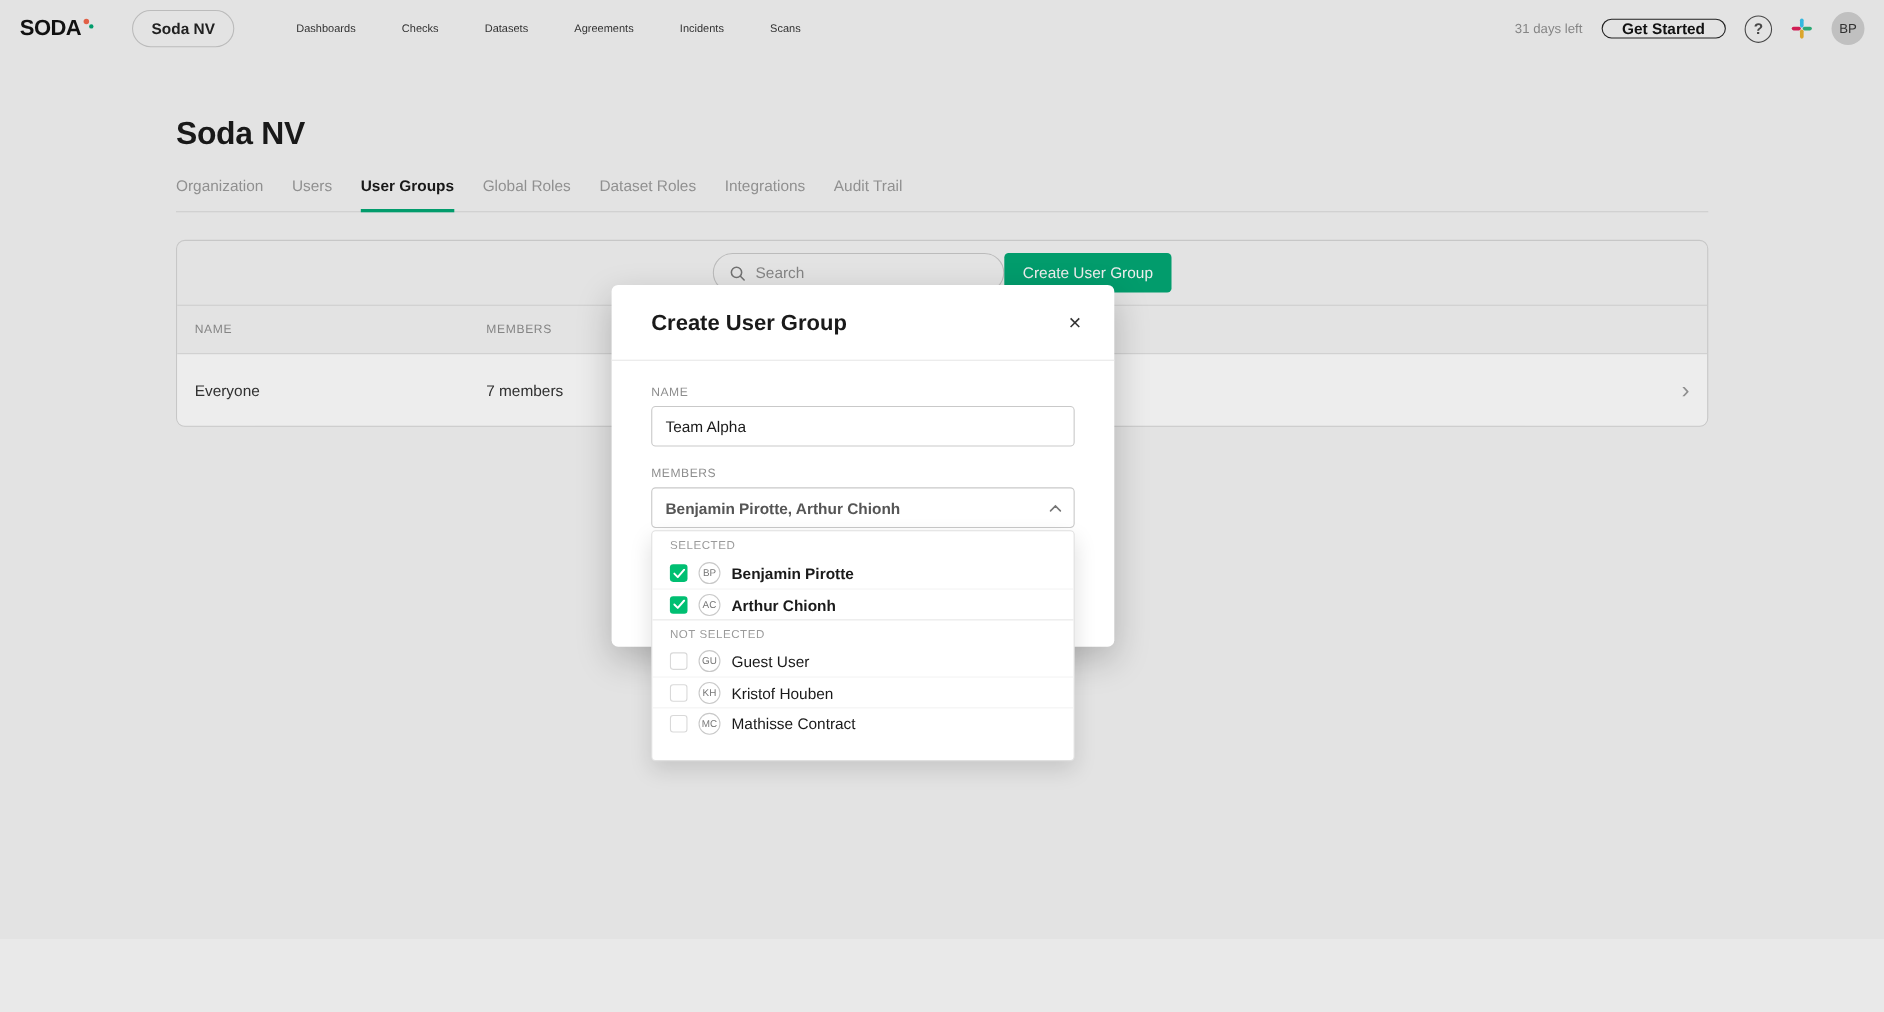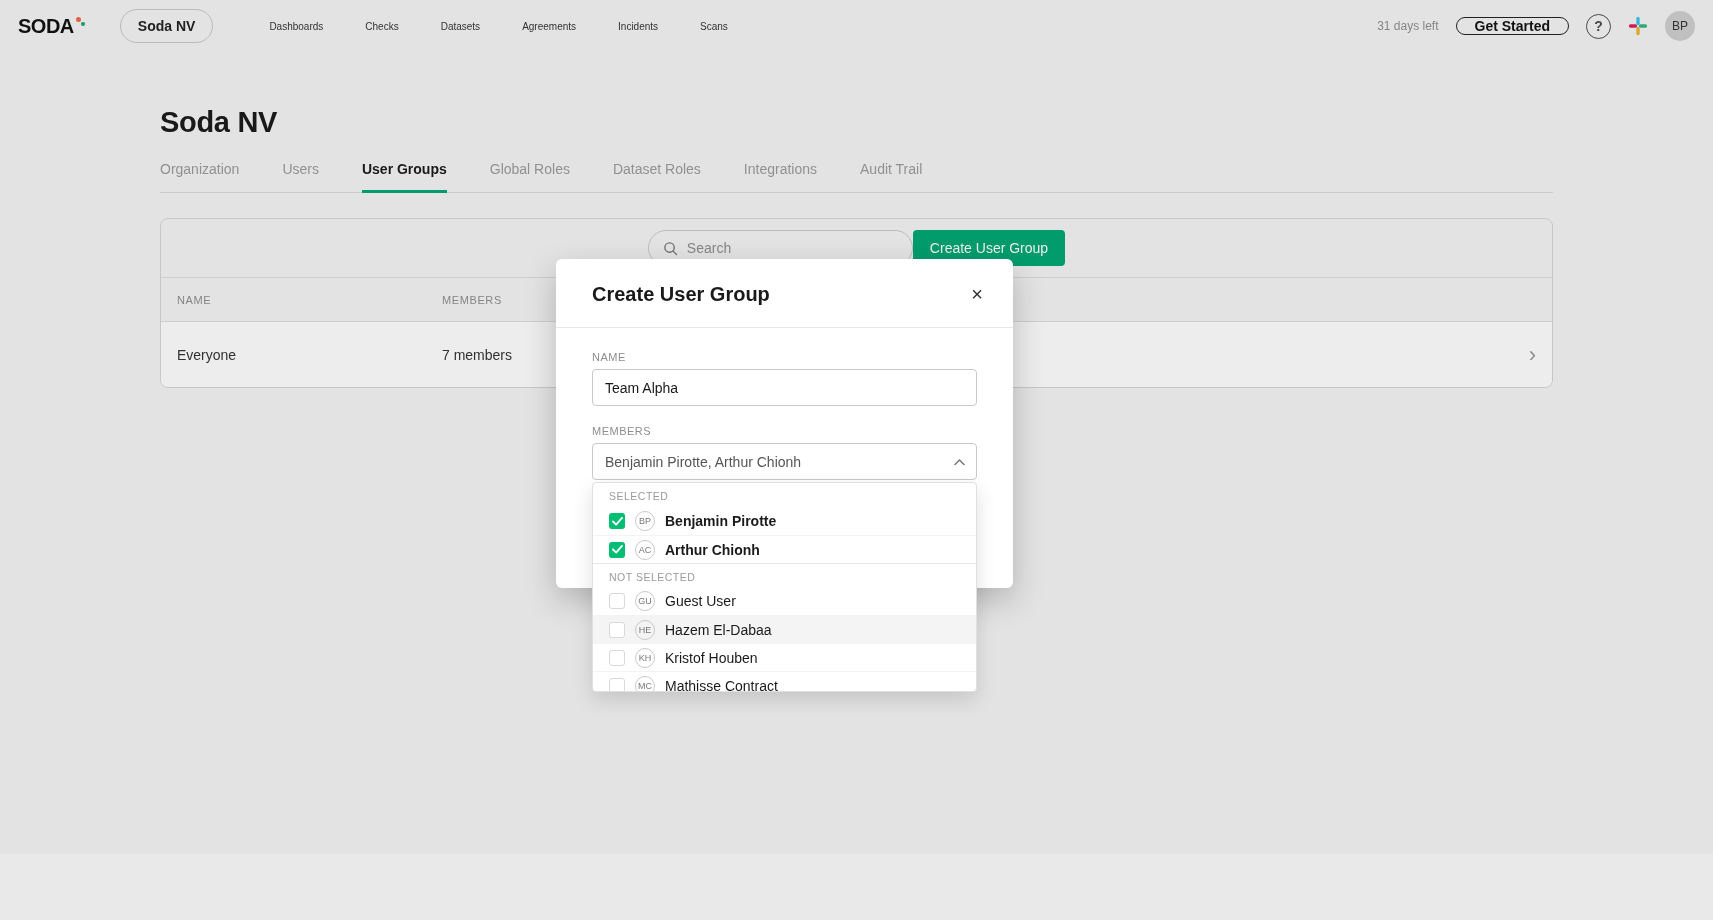--- a/index.html
+++ b/index.html
@@ -33,21 +33,21 @@
     font-size:14px;font-weight:700;color:#111;font-family:inherit;cursor:pointer;}
   .help{width:25px;height:25px;border:1.6px solid #4c4c4c;border-radius:50%;display:flex;
     align-items:center;justify-content:center;font-size:14px;font-weight:700;color:#4c4c4c;cursor:pointer;}
   .slack{width:20px;height:20px;display:flex;align-items:center;cursor:pointer;}
   .avatar{width:30px;height:30px;border-radius:50%;background:#cfcfcf;color:#333;font-size:12px;
     display:flex;align-items:center;justify-content:center;cursor:pointer;}
 
   
   .content{padding:0 160px;}
   .page-title{margin-top:54px;font-size:29px;font-weight:700;color:var(--text-dark);letter-spacing:-0.3px;}
-  .tabs{display:flex;gap:43px;margin-top:22px;border-bottom:1px solid #dcdcdc;}
+  .tabs{display:flex;gap:26px;margin-top:22px;border-bottom:1px solid #dcdcdc;}
   .tab{font-size:14px;color:#9b9b9b;padding-bottom:13px;cursor:pointer;border-bottom:3px solid transparent;margin-bottom:-1px;}
   .tab.active{color:var(--text-dark);font-weight:700;border-bottom-color:var(--accent-green);}
 
   .panel{margin-top:25px;border:1px solid var(--border-gray);border-radius:8px;overflow:hidden;}
   .panel-toolbar{display:flex;align-items:center;justify-content:center;padding:11px 16px;}
   .searchbox{display:flex;align-items:center;gap:9px;width:265px;height:36px;border:1px solid #c9c9c9;
     border-radius:18px;padding:0 14px;background:transparent;}
   .searchbox svg{flex:none;}
   .searchbox input{border:none;outline:none;background:transparent;font-size:14px;color:#333;width:100%;font-family:inherit;}
   .searchbox input::placeholder{color:#8f8f8f;}
@@ -69,21 +69,21 @@
     border-bottom:1px solid #e8e8e8;}
   .modal-title{font-size:20px;font-weight:700;color:var(--text-dark);}
   .modal-close{font-size:20px;color:#333;cursor:pointer;line-height:1;padding:2px 6px;}
   .modal-body{padding:23px 36px;}
   .field-label{display:block;font-size:11px;letter-spacing:0.5px;color:var(--text-gray);margin-bottom:6px;}
   .text-input{width:100%;height:37px;border:1px solid #c9c9c9;border-radius:4px;padding:0 12px;
     font-size:14px;color:var(--text-dark);font-family:inherit;outline:none;background:#fff;}
   .field{margin-top:0;}
   .field + .field{margin-top:19px;}
   .select-wrap{position:relative;}
-  .select-wrap .text-input{color:#555;padding-right:32px;}
+  .select-wrap .text-input{color:#555;padding-right:32px;font-weight:bold;}
   .chevron-up{position:absolute;right:12px;top:50%;transform:translateY(-50%);pointer-events:none;display:flex;}
 
   
   .dropdown{position:absolute;left:0;right:0;top:calc(100% + 2px);height:210px;overflow:hidden;background:#fff;
     border:1px solid #e0e0e0;border-radius:4px;box-shadow:0 8px 20px rgba(0,0,0,0.13);z-index:20;}
   .section-label{padding:7px 16px 3px;font-size:10.5px;letter-spacing:0.5px;color:#9a9a9a;height:24px;}
   .section-divider{border-top:1px solid #e7e7e7;}
   .option{display:flex;align-items:center;gap:10px;height:28px;padding:0 16px;cursor:pointer;}
   .option.hover{background:#f4f4f4;}
   .option + .option{border-top:1px solid #f3f3f3;}
@@ -217,25 +217,20 @@
             </div>
 
             <div class="section-label section-divider">NOT SELECTED</div>
 
             <div class="option">
               <span class="checkbox unchecked"></span>
               <span class="mini-avatar">GU</span>
               <span class="option-name">Guest User</span>
             </div>
 
-            <div class="option hover">
-              <span class="checkbox unchecked"></span>
-              <span class="mini-avatar">HE</span>
-              <span class="option-name">Hazem El-Dabaa</span>
-            </div>
 
             <div class="option">
               <span class="checkbox unchecked"></span>
               <span class="mini-avatar">KH</span>
               <span class="option-name">Kristof Houben</span>
             </div>
 
             <div class="option">
               <span class="checkbox unchecked"></span>
               <span class="mini-avatar">MC</span>

